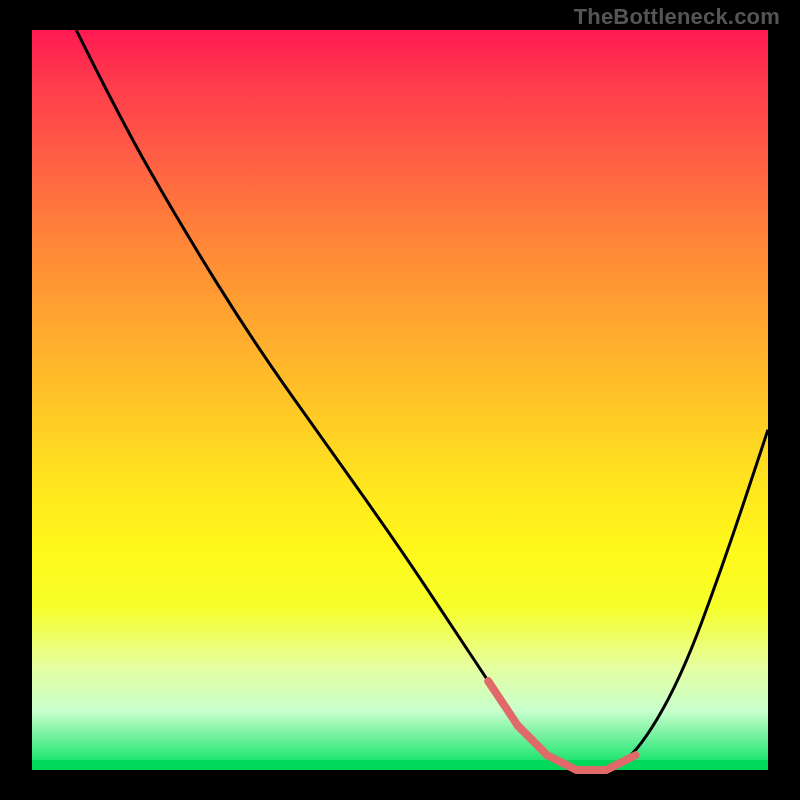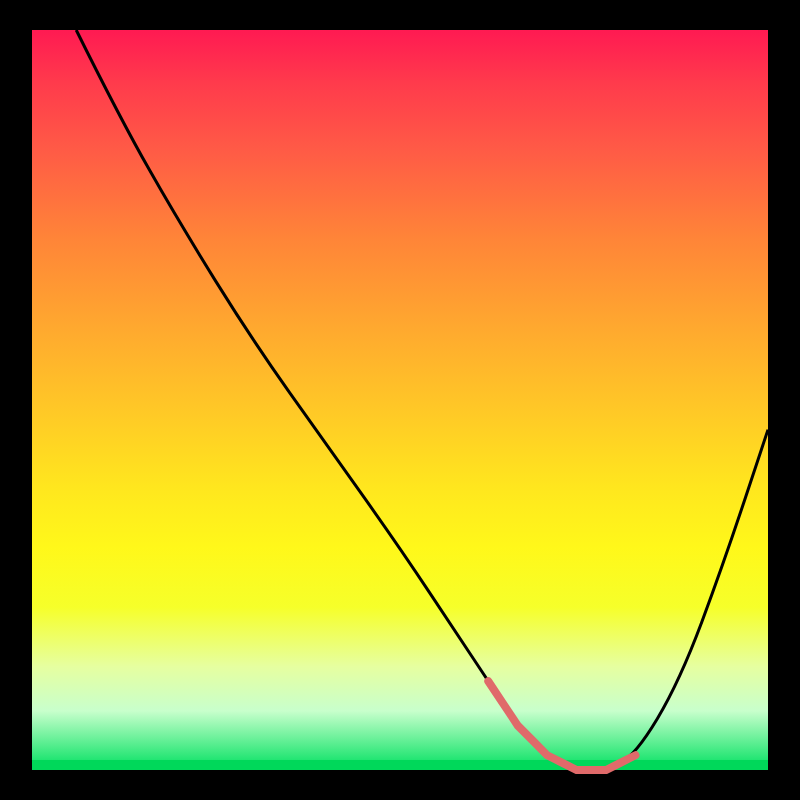--- a/index.html
+++ b/index.html
@@ -84,20 +84,21 @@
     stroke-width: 8;
     stroke-linecap: round;
     fill: none;
   }
 </style>
 </head>
 <body>
 
 <div class="stage">
 
+  <div class="watermark">TheBottleneck.com</div>
 
   <div class="plot-outer">
     <div class="gradient-bg"></div>
     <div class="green-strip"></div>
 
     <svg class="curve" viewBox="0 0 736 740" preserveAspectRatio="none">
       <path id="curvePath" class="black-line" d="M 44.2 0.0 Q 88.3 88.8 117.8 140.6 Q 147.2 192.4 184.0 251.6 Q 220.8 310.8 257.6 362.6 Q 294.4 414.4 331.2 466.2 Q 368.0 518.0 397.4 562.4 Q 426.9 606.8 441.6 629.0 Q 456.3 651.2 471.0 673.4 Q 485.8 695.6 500.5 710.4 Q 515.2 725.2 529.9 732.6 Q 544.6 740.0 559.4 740.0 Q 574.1 740.0 588.8 732.6 Q 603.5 725.2 625.6 688.2 Q 647.7 651.2 669.8 592.0 Q 691.8 532.8 713.9 466.2 T 736.0 399.6"></path>
       <path id="highlightPath" class="pink-seg" d="M 456.3 651.2 L 471.0 673.4 L 485.8 695.6 L 500.5 710.4 L 515.2 725.2 L 529.9 732.6 L 544.6 740.0 L 559.4 740.0 L 574.1 740.0 L 588.8 732.6 L 603.5 725.2"></path>
     </svg>
   </div>

